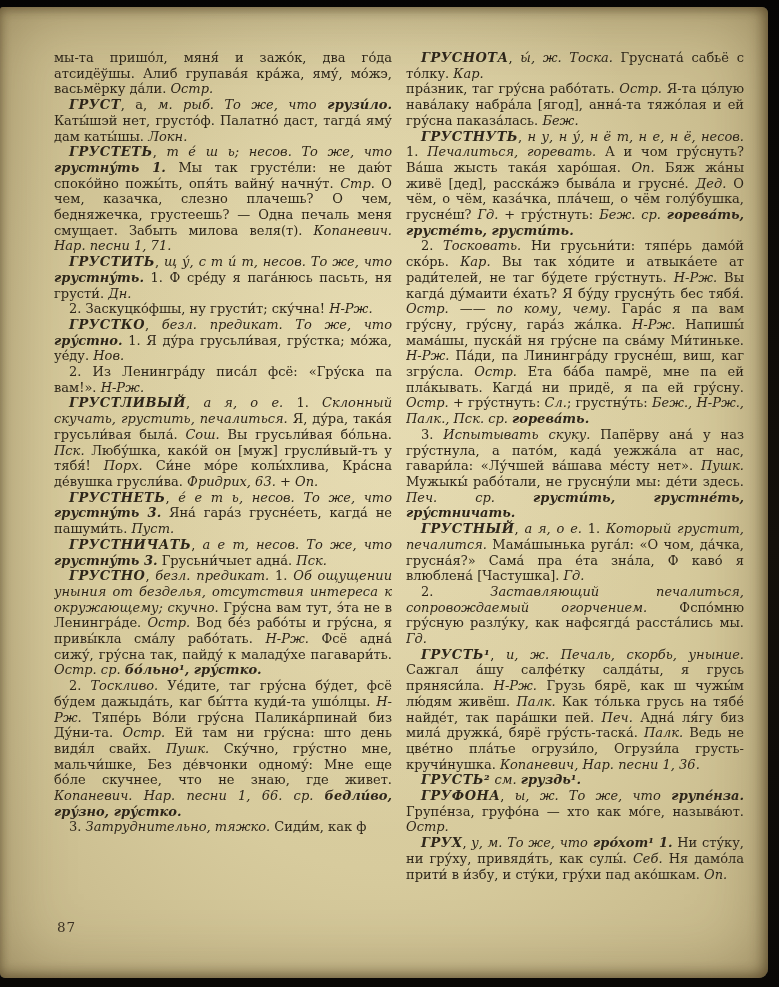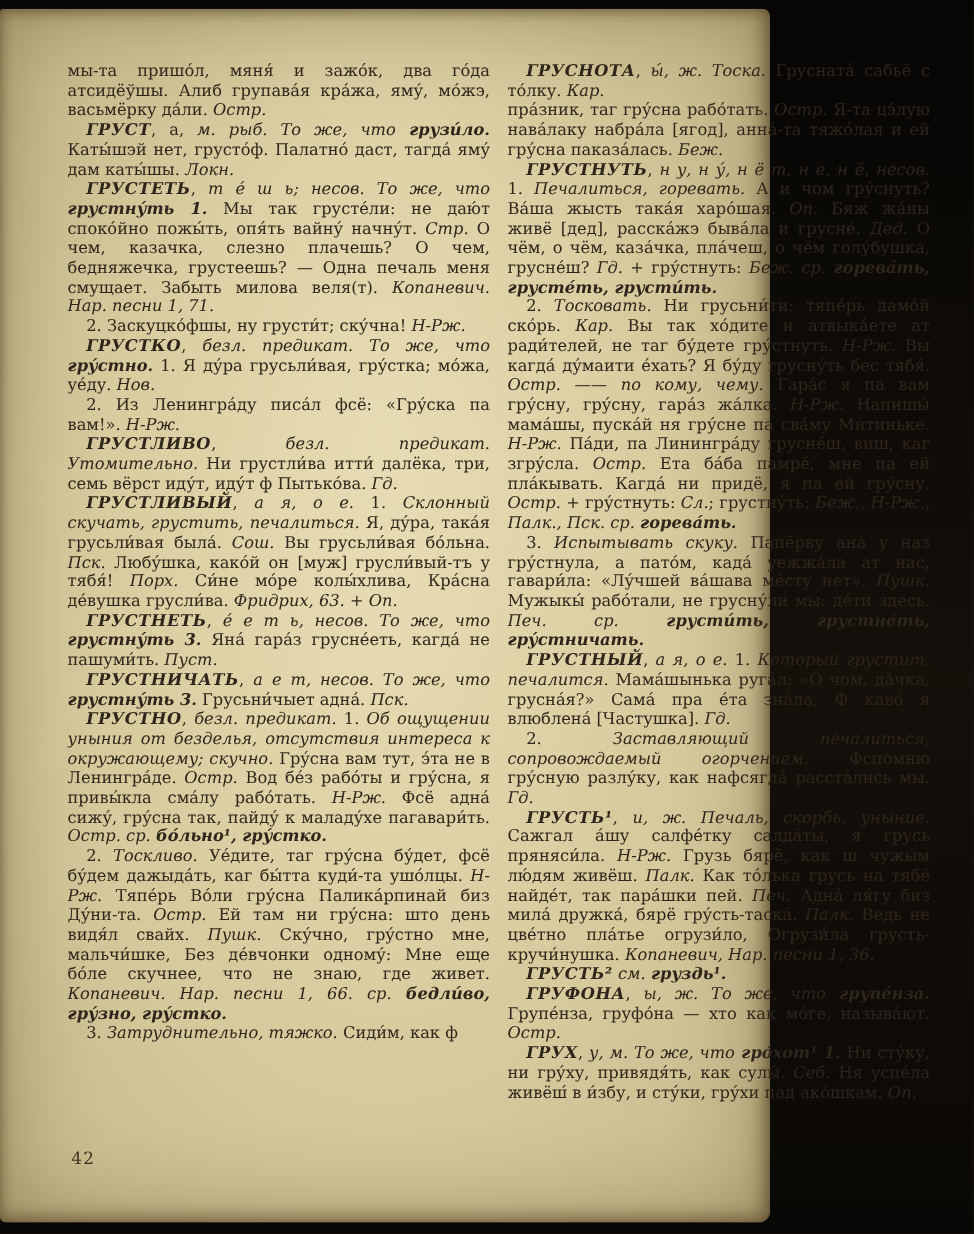--- a/index.html
+++ b/index.html
@@ -4,21 +4,21 @@
 <style>
   html,body{margin:0;padding:0;background:#1c1a15;}
   .scan{
     position:relative;
     width:779px;height:987px;
     background:linear-gradient(180deg,#060504 0%,#14100a 55%,#0a0806 100%);
     overflow:hidden;
     font-family:"DejaVu Serif","Liberation Serif",serif;
   }
   .paper{
-    position:absolute;left:0;top:7px;width:616px;height:971px;
+    position:absolute;left:0;top:7px;width:768px;height:971px;
     background:
       radial-gradient(ellipse at 50% 36%, rgba(250,243,210,0.35) 0%, rgba(250,243,210,0) 55%),
       radial-gradient(ellipse at 50% 50%, #ded2a6 0%, #d7cb9d 55%, #c3b587 100%);
     box-shadow:
       inset 0 0 70px rgba(82,63,28,0.40),
       inset -6px 0 14px rgba(60,45,20,0.38),
       inset 0 -5px 12px rgba(60,45,20,0.33),
       inset 0 4px 8px rgba(60,45,20,0.22);
     border-radius:3px 6px 9px 5px;
   }
@@ -46,40 +46,40 @@
 </head>
 <body>
 
 <div class="scan">
   <div class="paper">
     <div class="textblock">
       <div class="col" id="col-left">
           <p class="para noind"><span class="r">мы-та пришо́л, мяня́ и зажо́к, два го́да атсидёўшы. Алиб групава́я кра́жа, яму́, мо́жэ, васьмёрку да́ли. </span><span class="i">Остр.</span></p>
           <p class="para"><span class="b">ГРУСТ</span><span class="r">, а, </span><span class="i">м. рыб. То же, что</span><span class="bi"> грузи́ло.</span><span class="r"> Каты́шэй нет, грусто́ф. Палатно́ даст, тагда́ яму́ дам каты́шы. </span><span class="i">Локн.</span></p>
           <p class="para"><span class="b">ГРУСТЕТЬ</span><span class="r">, </span><span class="i">т е́ ш ь; несов. То же, что</span><span class="bi"> грустну́ть 1.</span><span class="r"> Мы так грусте́ли: не даю́т споко́йно пожы́ть, опя́ть вайну́ начну́т. </span><span class="i">Стр.</span><span class="r"> О чем, казачка, слезно плачешь? О чем, бедняжечка, грустеешь? — Одна печаль меня смущает. Забыть милова веля(т). </span><span class="i">Копаневич. Нар. песни 1, 71.</span></p>
+          <p class="para"><span class="b">ГРУСТИТЬ</span><span class="r">, </span><span class="i">щ у́, с т и́ т, несов. То же, что</span><span class="bi"> грустну́ть.</span><span class="r"> 1. Ф сре́ду я пага́нюсь пасьть, ня грусти́. </span><span class="i">Дн.</span></p>
           <p class="para"><span class="r">2. Заскуцко́фшы, ну грусти́т; ску́чна! </span><span class="i">Н-Рж.</span></p>
           <p class="para"><span class="b">ГРУСТКО</span><span class="r">, </span><span class="i">безл. предикат. То же, что</span><span class="bi"> гру́стно.</span><span class="r"> 1. Я ду́ра грусьли́вая, гру́стка; мо́жа, уе́ду. </span><span class="i">Нов.</span></p>
           <p class="para"><span class="r">2. Из Ленингра́ду писа́л фсё: «Гру́ска па вам!». </span><span class="i">Н-Рж.</span></p>
-          <p class="para"><span class="b">ГРУСТЛИВО</span><span class="r">, </span><span class="i">безл. предикат. Утомительно.</span><span class="r"> Ни грустли́ва итти́ далёка, три, семь вёрст иду́т, иду́т ф Пытько́ва. </span><span class="i">Гд.</span></p>
           <p class="para"><span class="b">ГРУСТЛИВЫЙ</span><span class="r">, </span><span class="i">а я, о е.</span><span class="r"> 1. </span><span class="i">Склонный скучать, грустить, печалиться.</span><span class="r"> Я, ду́ра, така́я грусьли́вая была́. </span><span class="i">Сош.</span><span class="r"> Вы грусьли́вая бо́льна. </span><span class="i">Пск.</span><span class="r"> Любу́шка, како́й он [муж] грусли́вый-тъ у тябя́! </span><span class="i">Порх.</span><span class="r"> Си́не мо́ре колы́хлива, Кра́сна де́вушка грусли́ва. </span><span class="i">Фридрих, 63.</span><span class="r"> + </span><span class="i">Оп.</span></p>
           <p class="para"><span class="b">ГРУСТНЕТЬ</span><span class="r">, </span><span class="i">е́ е т ь, несов. То же, что</span><span class="bi"> грустну́ть 3.</span><span class="r"> Яна́ гара́з грусне́еть, кагда́ не пашуми́ть. </span><span class="i">Пуст.</span></p>
           <p class="para"><span class="b">ГРУСТНИЧАТЬ</span><span class="r">, </span><span class="i">а е т, несов. То же, что</span><span class="bi"> грустну́ть 3.</span><span class="r"> Грусьни́чыет адна́. </span><span class="i">Пск.</span></p>
           <p class="para"><span class="b">ГРУСТНО</span><span class="r">, </span><span class="i">безл. предикат.</span><span class="r"> 1. </span><span class="i">Об ощущении уныния от безделья, отсутствия интереса к окружающему; скучно.</span><span class="r"> Гру́сна вам тут, э́та не в Ленингра́де. </span><span class="i">Остр.</span><span class="r"> Вод бе́з рабо́ты и гру́сна, я привы́кла сма́лу рабо́тать. </span><span class="i">Н-Рж.</span><span class="r"> Фсё адна́ сижу́, гру́сна так, пайду́ к маладу́хе пагавари́ть. </span><span class="i">Остр. ср. </span><span class="bi">бо́льно¹, гру́стко.</span></p>
           <p class="para"><span class="r">2. </span><span class="i">Тоскливо.</span><span class="r"> Уе́дите, таг гру́сна бу́дет, фсё бу́дем дажыда́ть, каг бы́тта куди́-та ушо́лцы. </span><span class="i">Н-Рж.</span><span class="r"> Тяпе́рь Во́ли гру́сна Палика́рпинай биз Ду́ни-та. </span><span class="i">Остр.</span><span class="r"> Ей там ни гру́сна: што день видя́л свайх. </span><span class="i">Пушк.</span><span class="r"> Ску́чно, гру́стно мне, мальчи́шке, Без де́вчонки одному́: Мне еще бо́ле скучнее, что не знаю, где живет. </span><span class="i">Копаневич. Нар. песни 1, 66. ср. </span><span class="bi">бедли́во, гру́зно, гру́стко.</span></p>
           <p class="para"><span class="r">3. </span><span class="i">Затруднительно, тяжко.</span><span class="r"> Сиди́м, как ф</span></p>
         </div>
       <div class="col" id="col-right">
           <p class="para"><span class="b">ГРУСНОТА</span><span class="r">, </span><span class="i">ы́, ж. Тоска.</span><span class="r"> Грусната́ сабьё с то́лку. </span><span class="i">Кар.</span></p>
           <p class="para noind"><span class="r">пра́зник, таг гру́сна рабо́тать. </span><span class="i">Остр.</span><span class="r"> Я-та цэ́лую нава́лаку набра́ла [ягод], анна́-та тяжо́лая и ей гру́сна паказа́лась. </span><span class="i">Беж.</span></p>
           <p class="para"><span class="b">ГРУСТНУТЬ</span><span class="r">, </span><span class="i">н у, н у́, н ё т, н е, н ё, несов.</span><span class="r"> 1. </span><span class="i">Печалиться, горевать.</span><span class="r"> А и чом гру́снуть? Ва́ша жысть така́я харо́шая. </span><span class="i">Оп.</span><span class="r"> Бяж жа́ны живё [дед], расска́жэ быва́ла и грусне́. </span><span class="i">Дед.</span><span class="r"> О чём, о чём, каза́чка, пла́чеш, о чём голу́бушка, грусне́ш? </span><span class="i">Гд.</span><span class="r"> + гру́стнуть: </span><span class="i">Беж. ср. </span><span class="bi">горева́ть, грусте́ть, грусти́ть.</span></p>
           <p class="para"><span class="r">2. </span><span class="i">Тосковать.</span><span class="r"> Ни грусьни́ти: тяпе́рь дамо́й ско́рь. </span><span class="i">Кар.</span><span class="r"> Вы так хо́дите и атвыка́ете ат ради́телей, не таг бу́дете гру́стнуть. </span><span class="i">Н-Рж.</span><span class="r"> Вы кагда́ ду́маити е́хать? Я бу́ду грусну́ть бес тябя́. </span><span class="i">Остр.</span><span class="r"> —— </span><span class="i">по кому, чему.</span><span class="r"> Гара́с я па вам гру́сну, гру́сну, гара́з жа́лка. </span><span class="i">Н-Рж.</span><span class="r"> Напишы́ мама́шы, пуска́й ня гру́сне па сва́му Ми́тиньке. </span><span class="i">Н-Рж.</span><span class="r"> Па́ди, па Линингра́ду грусне́ш, виш, каг згру́сла. </span><span class="i">Остр.</span><span class="r"> Ета ба́ба памрё, мне па ей пла́кывать. Кагда́ ни придё, я па ей гру́сну. </span><span class="i">Остр.</span><span class="r"> + гру́стнуть: </span><span class="i">Сл.</span><span class="r">; грустну́ть: </span><span class="i">Беж., Н-Рж., Палк., Пск. ср. </span><span class="bi">горева́ть.</span></p>
           <p class="para"><span class="r">3. </span><span class="i">Испытывать скуку.</span><span class="r"> Папёрву ана́ у наз гру́стнула, а пато́м, када́ уежжа́ла ат нас, гавари́ла: «Лу́чшей ва́шава ме́сту нет». </span><span class="i">Пушк.</span><span class="r"> Мужыкы́ рабо́тали, не грусну́ли мы: де́ти здесь. </span><span class="i">Печ. ср. </span><span class="bi">грусти́ть, грустне́ть, гру́стничать.</span></p>
           <p class="para"><span class="b">ГРУСТНЫЙ</span><span class="r">, </span><span class="i">а я, о е.</span><span class="r"> 1. </span><span class="i">Который грустит, печалится.</span><span class="r"> Мама́шынька руга́л: «О чом, да́чка, грусна́я?» Сама́ пра е́та зна́ла, Ф каво́ я влюблена́ [Частушка]. </span><span class="i">Гд.</span></p>
           <p class="para"><span class="r">2. </span><span class="i">Заставляющий печалиться, сопровождаемый огорчением.</span><span class="r"> Фспо́мню гру́сную разлу́ку, как нафсягда́ расста́лись мы. </span><span class="i">Гд.</span></p>
           <p class="para"><span class="b">ГРУСТЬ¹</span><span class="r">, </span><span class="i">и, ж. Печаль, скорбь, уныние.</span><span class="r"> Сажгал а́шу салфе́тку салда́ты, я грусь пряняси́ла. </span><span class="i">Н-Рж.</span><span class="r"> Грузь бярё, как ш чужы́м лю́дям живёш. </span><span class="i">Палк.</span><span class="r"> Как то́лька грусь на тябе́ найде́т, так пара́шки пей. </span><span class="i">Печ.</span><span class="r"> Адна́ ля́гу биз мила́ дружка́, бярё гру́сть-таска́. </span><span class="i">Палк.</span><span class="r"> Ведь не цве́тно пла́тье огрузи́ло, Огрузи́ла грусть-кручи́нушка. </span><span class="i">Копаневич, Нар. песни 1, 36.</span></p>
           <p class="para"><span class="b">ГРУСТЬ²</span><span class="i"> см. </span><span class="bi">груздь¹.</span></p>
           <p class="para"><span class="b">ГРУФОНА</span><span class="r">, </span><span class="i">ы, ж. То же, что</span><span class="bi"> групе́нза.</span><span class="r"> Групе́нза, груфо́на — хто как мо́ге, называ́ют. </span><span class="i">Остр.</span></p>
-          <p class="para"><span class="b">ГРУХ</span><span class="r">, </span><span class="i">у, м. То же, что</span><span class="bi"> гро́хот¹ 1.</span><span class="r"> Ни сту́ку, ни гру́ху, привядя́ть, как сулы́. </span><span class="i">Себ.</span><span class="r"> Ня успе́ла живёш́ в и́збу, и сту́ки, гру́хи пад ако́шкам. </span><span class="i">Оп.</span></p>
+          <p class="para"><span class="b">ГРУХ</span><span class="r">, </span><span class="i">у, м. То же, что</span><span class="bi"> гро́хот¹ 1.</span><span class="r"> Ни сту́ку, ни гру́ху, привядя́ть, как сулы́. </span><span class="i">Себ.</span><span class="r"> Ня дамо́ла прити́ в и́збу, и сту́ки, гру́хи пад ако́шкам. </span><span class="i">Оп.</span></p>
         </div>
     </div>
-    <div class="pagenum">42</div>
+    <div class="pagenum">87</div>
   </div>
 </div>
 
 </body></html>

